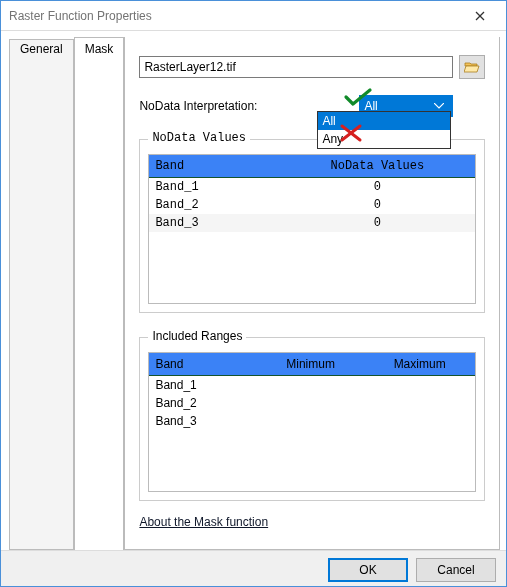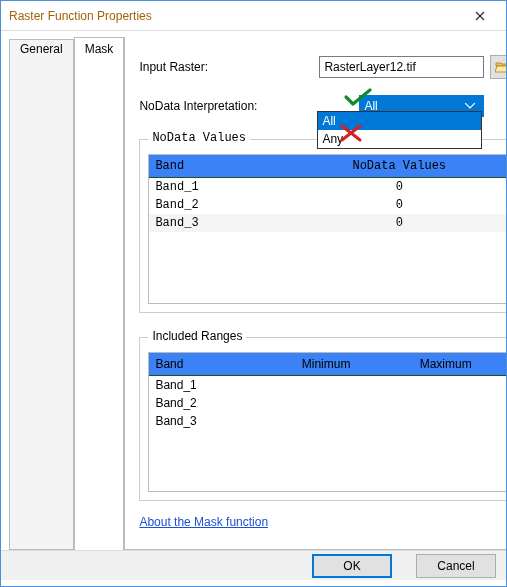--- a/index.html
+++ b/index.html
@@ -14,21 +14,21 @@
     border: 1px solid #4a90d9;
   }
   .titlebar {
     height: 30px;
     background: #fff;
     display: flex;
     align-items: center;
     padding: 0 4px 0 8px;
     border-bottom: 1px solid #ddd;
   }
-  .titlebar .title { flex: 1; font-size: 12px; color: #a16207; }
+  .titlebar .title { flex: 1; font-size: 12px; color: #737373; }
   .titlebar .close {
     width: 44px; height: 28px;
     display: flex; align-items: center; justify-content: center;
     font-size: 14px; color: #333;
     cursor: pointer;
   }
   .content {
     padding: 6px 6px 0 6px;
     height: calc(587px - 30px - 38px);
     display: flex; flex-direction: row;
@@ -144,32 +144,32 @@
     padding: 4px 6px;
     border-bottom: 1px solid #14532d;
     background: #3b82f6;
   }
   table.grid td {
     padding: 2px 6px;
     height: 18px;
   }
   table.grid tr.alt td { background: #f5f5f5; }
   .link {
-    color: #1d4ed8;
+    color: #0f172a;
     text-decoration: underline;
     cursor: pointer;
     margin-top: 14px;
     display: inline-block;
   }
   .buttonbar {
-    height: 30px;
+    height: 38px;
     display: flex;
     justify-content: flex-end;
     align-items: center;
-    gap: 24px;
+    gap: 8px;
     padding: 0 10px;
     background: #f0f0f0;
     border-top: 1px solid #ddd;
   }
   .btn {
     min-width: 80px;
     height: 24px;
     border: 1px solid #adadad;
     background: #e1e1e1;
     font-family: inherit;
@@ -196,21 +196,20 @@
 
 <div class="content">
   <div class="tabs">
     <div class="tab inactive">General</div>
     <div class="tab active">Mask</div>
   </div>
   <div class="panel">
 
     
     <div class="form-row">
-      <div class="lbl">Input Raster:</div>
       <div class="val">
         <input type="text" class="textbox" value="RasterLayer12.tif" style="">
         <div class="folder-btn">
           <svg width="16" height="14" viewBox="0 0 16 14">
             <path d="M1 3 h5 l1 1 h6 v2 H1 z" fill="#f3c25a" stroke="#a97d1e" stroke-width="0.8"></path>
             <path d="M2 6 h13 l-2 6 H0 z" fill="#ffe9a8" stroke="#a97d1e" stroke-width="0.8"></path>
           </svg>
         </div>
       </div>
     </div>

